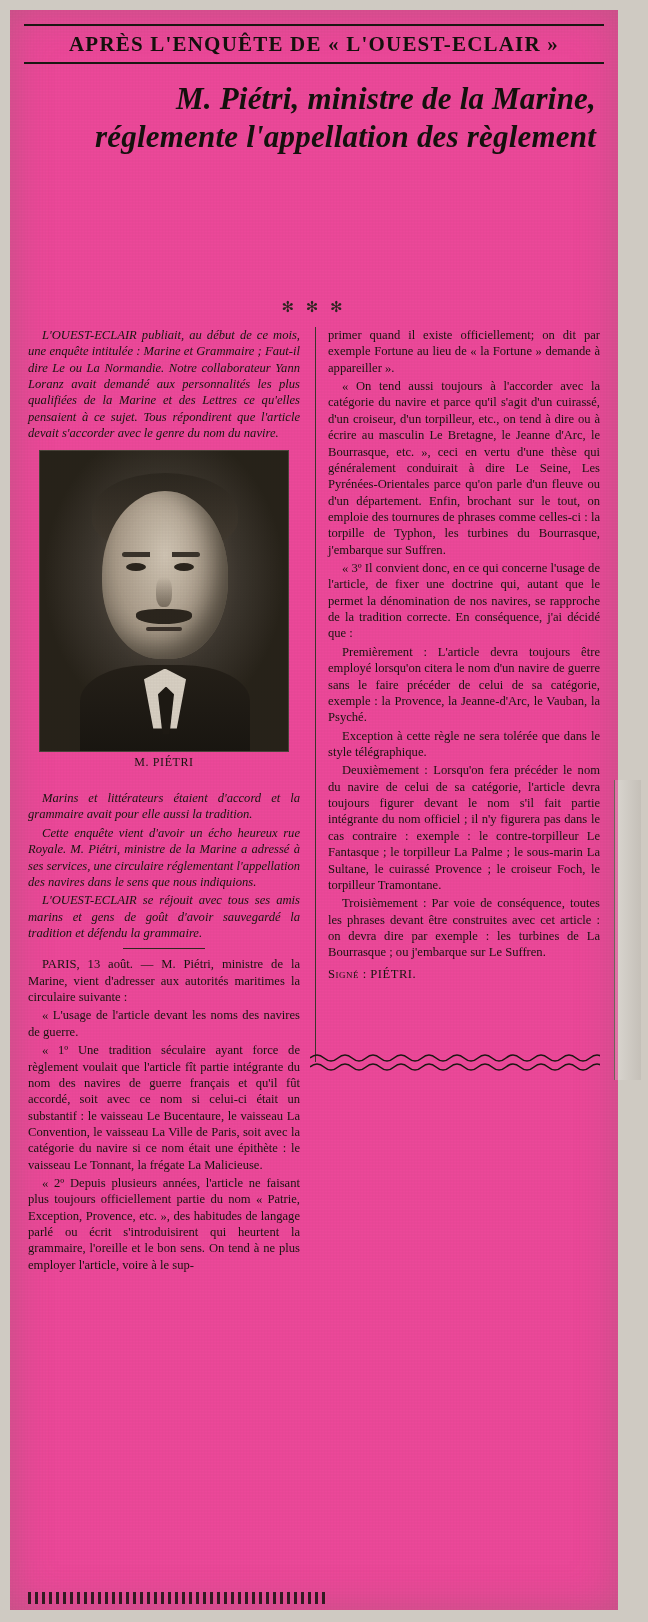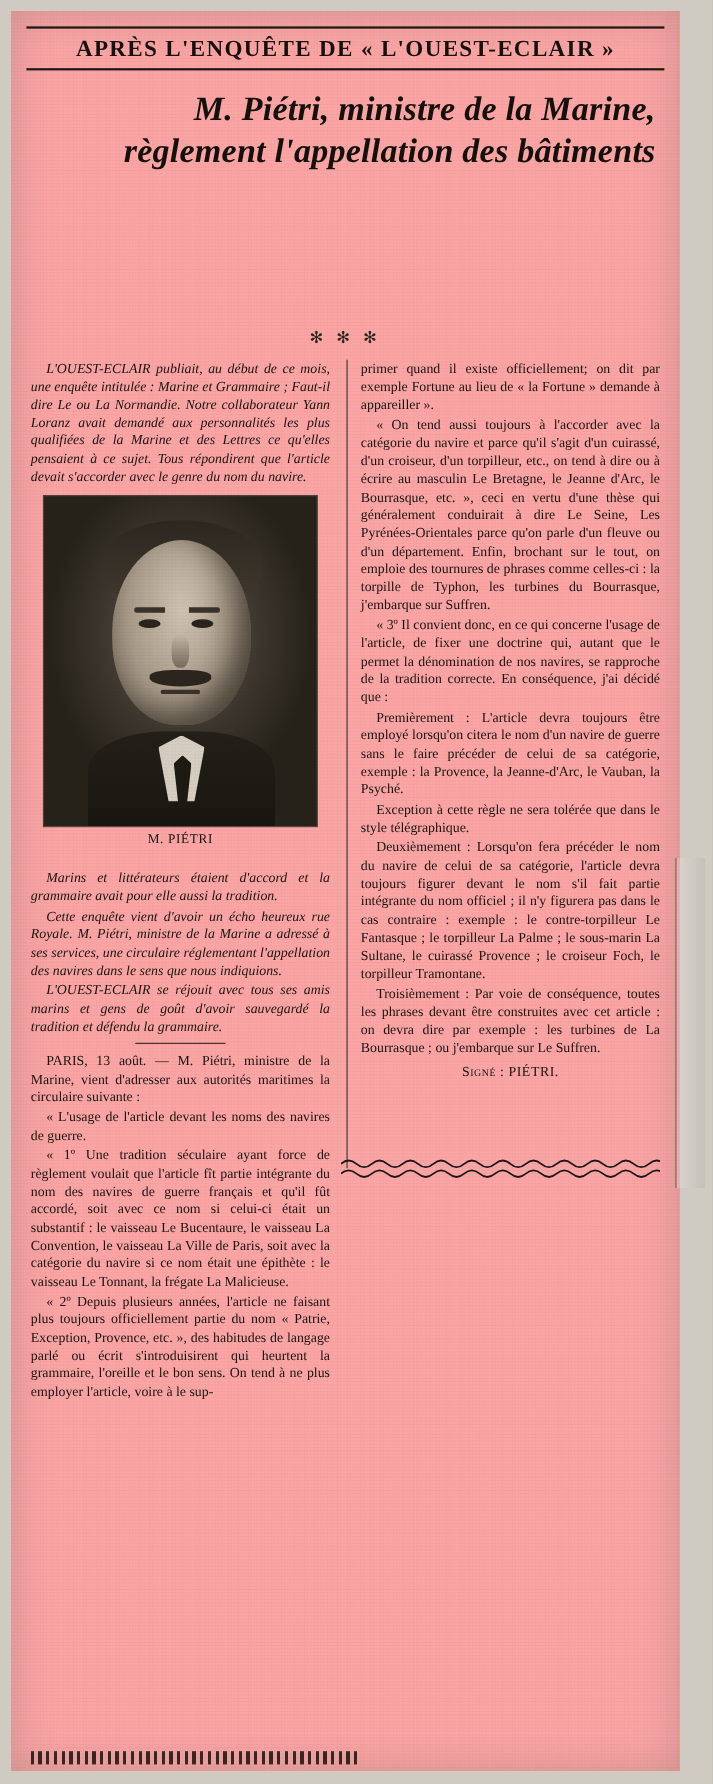--- a/index.html
+++ b/index.html
@@ -16,21 +16,21 @@
     font-family: "Liberation Serif", serif;
     color: #16130f;
     overflow: hidden;
   }
   .paper {
     position: absolute;
     left: 10px;
     top: 10px;
     width: 608px;
     height: 1600px;
-    background: #fca5a5;
+    background: #ec4899;
     box-shadow: inset 0 0 40px rgba(120,112,100,0.35);
   }
   
   .grain {
     position: absolute;
     inset: 0;
     pointer-events: none;
     background-image:
       repeating-linear-gradient(0deg, rgba(0,0,0,0.035) 0px, rgba(0,0,0,0) 1px, rgba(0,0,0,0) 2px, rgba(0,0,0,0.03) 3px),
       repeating-linear-gradient(90deg, rgba(255,255,255,0.05) 0px, rgba(0,0,0,0) 2px, rgba(0,0,0,0.025) 3px);
@@ -207,21 +207,21 @@
     text-indent: 0;
   }
 
   .divider {
     width: 82px;
     border-top: 1px solid #2e2820;
     margin: 7px auto 7px auto;
   }
 
   .signed {
-    text-align: center;
+    text-align: left;
     font-variant: small-caps;
     letter-spacing: .5px;
     margin-top: 5px;
     text-indent: 0;
   }
 
   .wavy {
     position: absolute;
     left: 300px;
     top: 1042px;
@@ -258,21 +258,21 @@
   <div class="paper">
 
     <div class="rule-top kicker-rule-a"></div>
 
     <div class="kicker">APRÈS L'ENQUÊTE DE « L'OUEST-ECLAIR »</div>
 
     <div class="rule-top kicker-rule-b"></div>
 
     <div class="headline">
       <div class="l1">M. Piétri, ministre de la Marine,</div>
-      <div class="l2">règlement l'appellation des bâtiments</div>
+      <div class="l2">réglemente l'appellation des règlement</div>
     </div>
 
     <div class="orn">✻ ✻ ✻</div>
 
     <div class="cols">
       <div class="vrule"></div>
 
       <div class="col left">
         <p class="lead">L'OUEST-ECLAIR publiait, au début de ce mois, une enquête intitulée : Marine et Grammaire ; Faut-il dire Le ou La Normandie. Notre collaborateur Yann Loranz avait demandé aux personnalités les plus qualifiées de la Marine et des Lettres ce qu'elles pensaient à ce sujet. Tous répondirent que l'article devait s'accorder avec le genre du nom du navire.</p>
 

